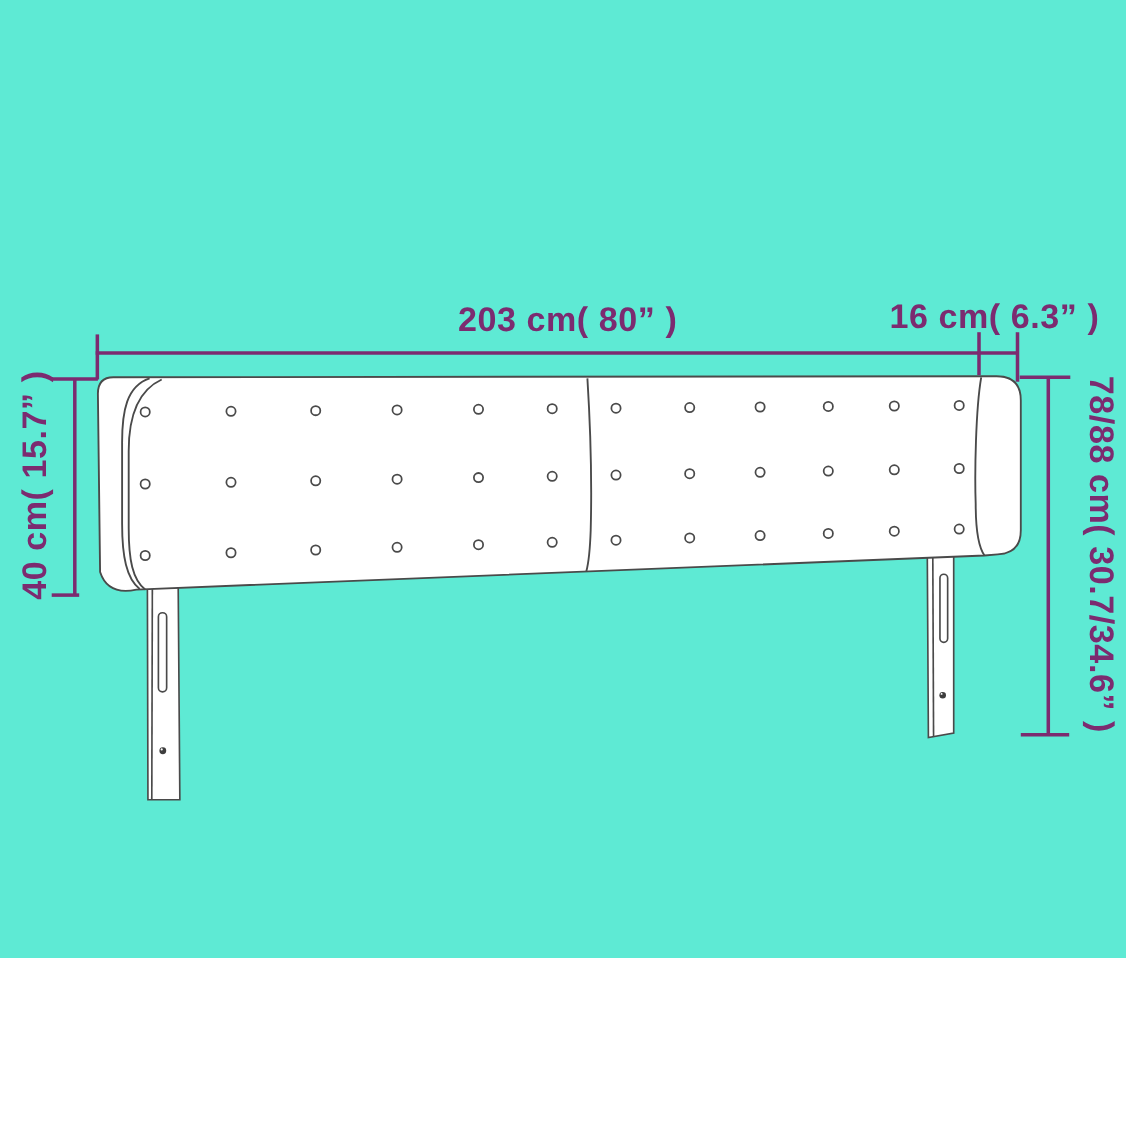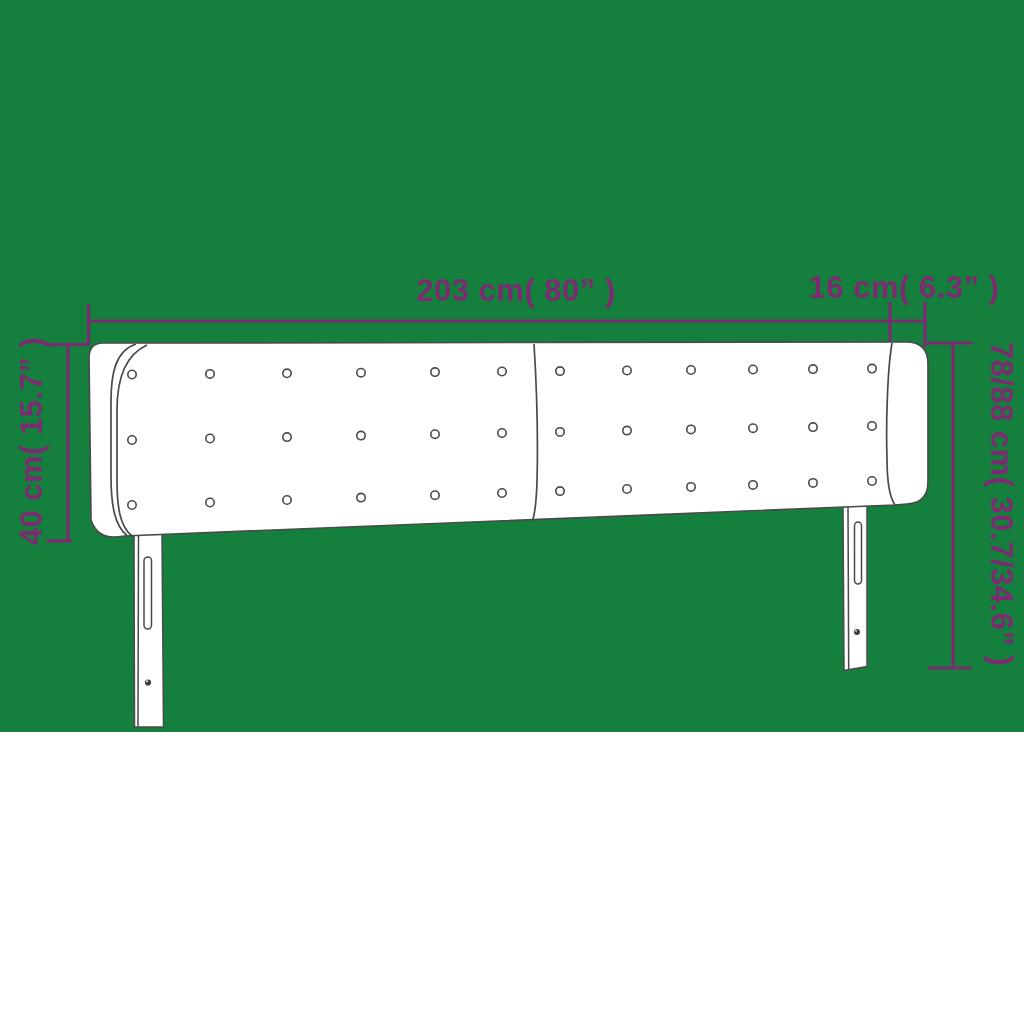--- a/index.html
+++ b/index.html
@@ -3,22 +3,22 @@
 <meta charset="utf-8">
 <style>
   html, body {
     margin: 0;
     padding: 0;
     background: #ffffff;
   }
   .stage {
     position: relative;
     width: 1024px;
-    height: 732px;
-    background: #15803d;
+    height: 871px;
+    background: #5eead4;
     overflow: hidden;
   }
   svg {
     display: block;
     width: 1024px;
     height: 1024px;
   }
   .dim-text {
     font-family: "Liberation Sans", "DejaVu Sans", sans-serif;
     font-weight: bold;

